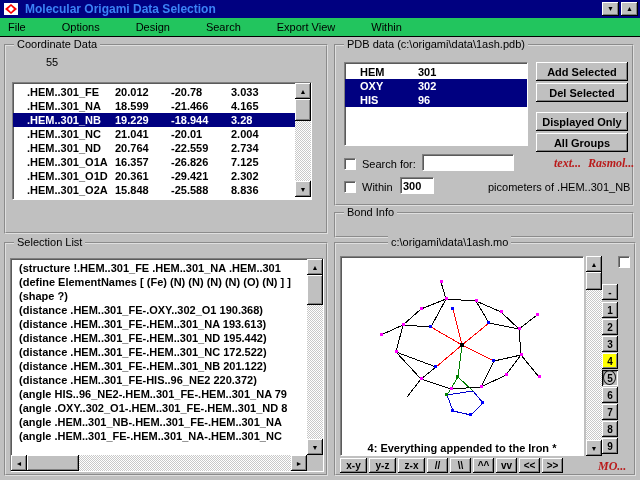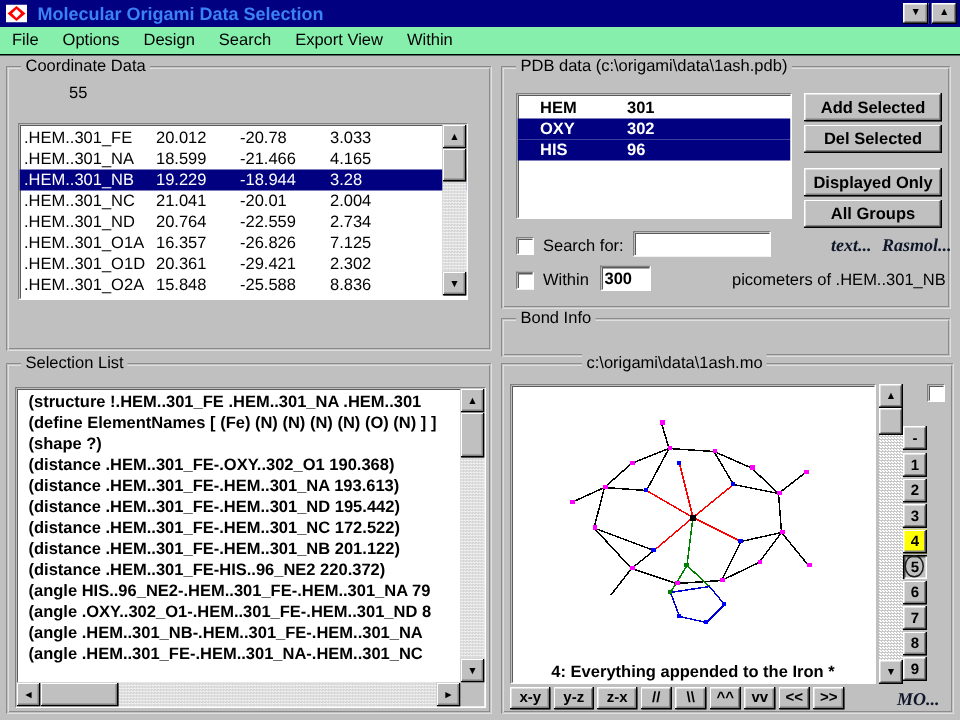--- a/index.html
+++ b/index.html
@@ -7,47 +7,47 @@
   body { background:#c0c0c0; font-family:"Liberation Sans", sans-serif; font-size:11px; color:#000; }
   #root { position:relative; width:640px; height:480px; background:#c0c0c0; }
 
   
   .titlebar { position:absolute; left:0; top:0; width:640px; height:18px; background:#000080; display:flex; align-items:center; }
   .app-icon { width:16px; height:14px; margin-left:3px; display:flex; align-items:center; justify-content:center; }
   .title-text { color:#3b82f6; font-weight:bold; font-size:12px; margin-left:6px; flex:1; white-space:nowrap; }
   .tb-btn { width:17px; height:14px; margin-right:2px; font-size:7px; line-height:14px; text-align:center; color:#000; }
 
   
-  .menubar { position:absolute; left:0; top:18px; width:640px; height:19px; background:#86efac; border-bottom:1px solid #000; display:flex; align-items:center; }
+  .menubar { position:absolute; left:0; top:18px; width:640px; height:19px; background:#22c55e; border-bottom:1px solid #000; display:flex; align-items:center;gap:20px; }
   .menu-item { padding:2px 8px; white-space:nowrap; }
 
   
   .group { position:absolute; border:2px groove #dfdfdf; }
   .group-label { position:absolute; top:-8px; left:8px; background:#c0c0c0; padding:0 3px; white-space:nowrap; }
 
   
   .btn3d { background:#c0c0c0; box-shadow: inset -1px -1px 0 #000, inset 1px 1px 0 #fff, inset -2px -2px 0 #808080; display:flex; align-items:center; justify-content:center; font-weight:bold; }
   .pressed { box-shadow: inset 1px 1px 0 #000, inset -1px -1px 0 #fff, inset 2px 2px 0 #808080; }
   .sunken { background:#fff; border:1px solid; border-color:#808080 #fff #fff #808080; box-shadow: inset 1px 1px 0 #5a5a5a; }
   .checkbox { position:absolute; width:12px; height:12px; background:#fff; border:1px solid; border-color:#808080 #fff #fff #808080; box-shadow: inset 1px 1px 0 #5a5a5a; }
 
   
   .sb-track { position:absolute; background:#c0c0c0; background-image:repeating-conic-gradient(#fff 0% 25%, #c8c8c8 0% 50%); background-size:2px 2px; }
   .sb-btn { position:absolute; width:16px; height:16px; font-size:7px; }
   .sb-thumb { position:absolute; width:16px; background:#c0c0c0; box-shadow: inset -1px -1px 0 #000, inset 1px 1px 0 #fff, inset -2px -2px 0 #808080; }
 
   
   .listbox { position:absolute; overflow:hidden; }
-  .coord-row { display:grid; grid-template-columns:88px 56px 60px 50px; height:14px; line-height:14px; padding-left:3px; font-weight:normal; white-space:nowrap; }
+  .coord-row { display:grid; grid-template-columns:88px 56px 60px 50px; height:14px; line-height:14px; padding-left:14px; font-weight:bold; white-space:nowrap; }
   .pdb-row { display:grid; grid-template-columns:58px 42px; height:14px; line-height:14px; padding-left:15px; font-weight:bold; white-space:nowrap; }
   .sel { background:#000080; color:#fff; }
   .sel-line { height:14px; line-height:14px; padding-left:8px; font-weight:bold; white-space:nowrap; }
 
   .field-label { position:absolute; white-space:nowrap; }
-  .red-link { position:absolute; color:#0f172a; font-family:"Liberation Serif", serif; font-style:italic; font-weight:bold; font-size:12px; white-space:nowrap; }
+  .red-link { position:absolute; color:#b91c1c; font-family:"Liberation Serif", serif; font-style:italic; font-weight:bold; font-size:12px; white-space:nowrap; }
   .text-input { position:absolute; height:17px; font-family:"Liberation Sans", sans-serif; font-size:11px; font-weight:bold; padding:0 2px; outline:none; }
 
   .push-btn { position:absolute; height:19px; font-size:11px; }
 
   
   .canvas { position:absolute; }
   .caption { position:absolute; bottom:1px; left:0; width:100%; text-align:center; font-weight:bold; white-space:nowrap; }
   .frame-btn { position:absolute; left:266px; width:16px; height:16px; font-size:10px; }
   .frame-active { background:#ffff00; }
   .circle-mark { position:absolute; left:1px; top:0; width:13px; height:15px; border:1px solid #1a1a1a; border-radius:50%; }

